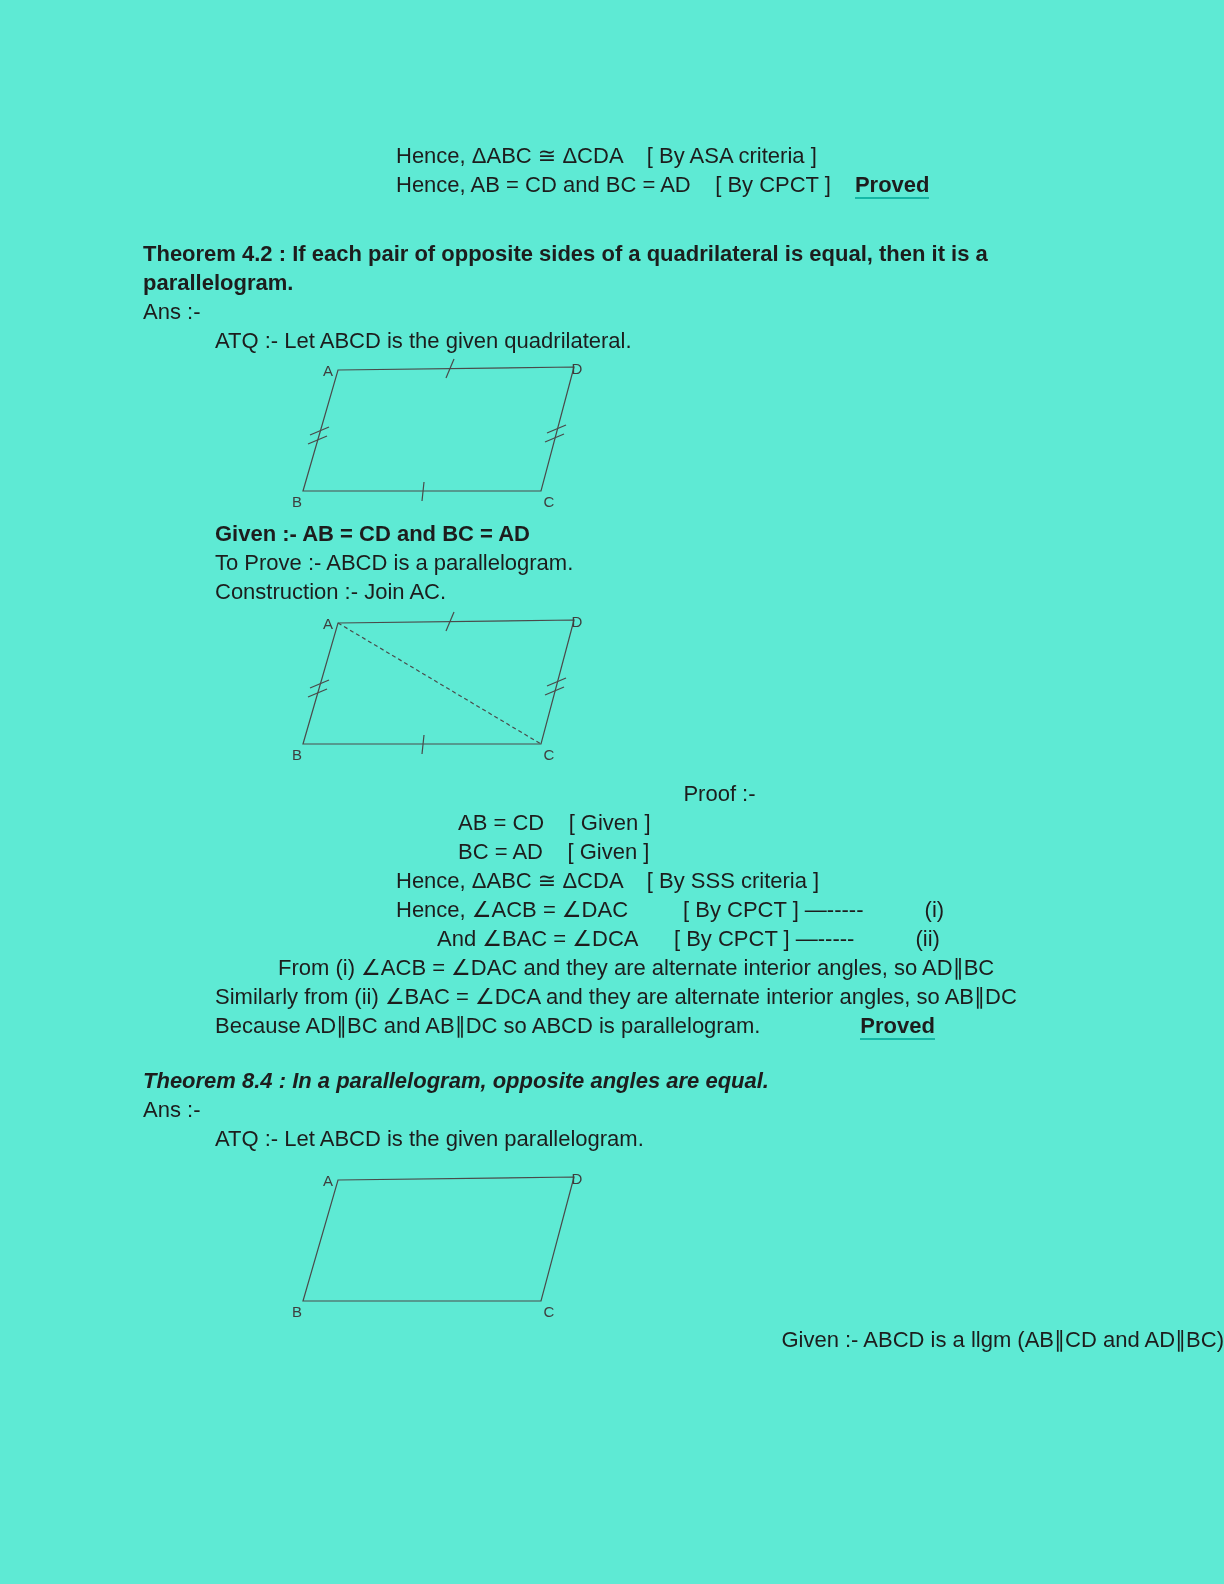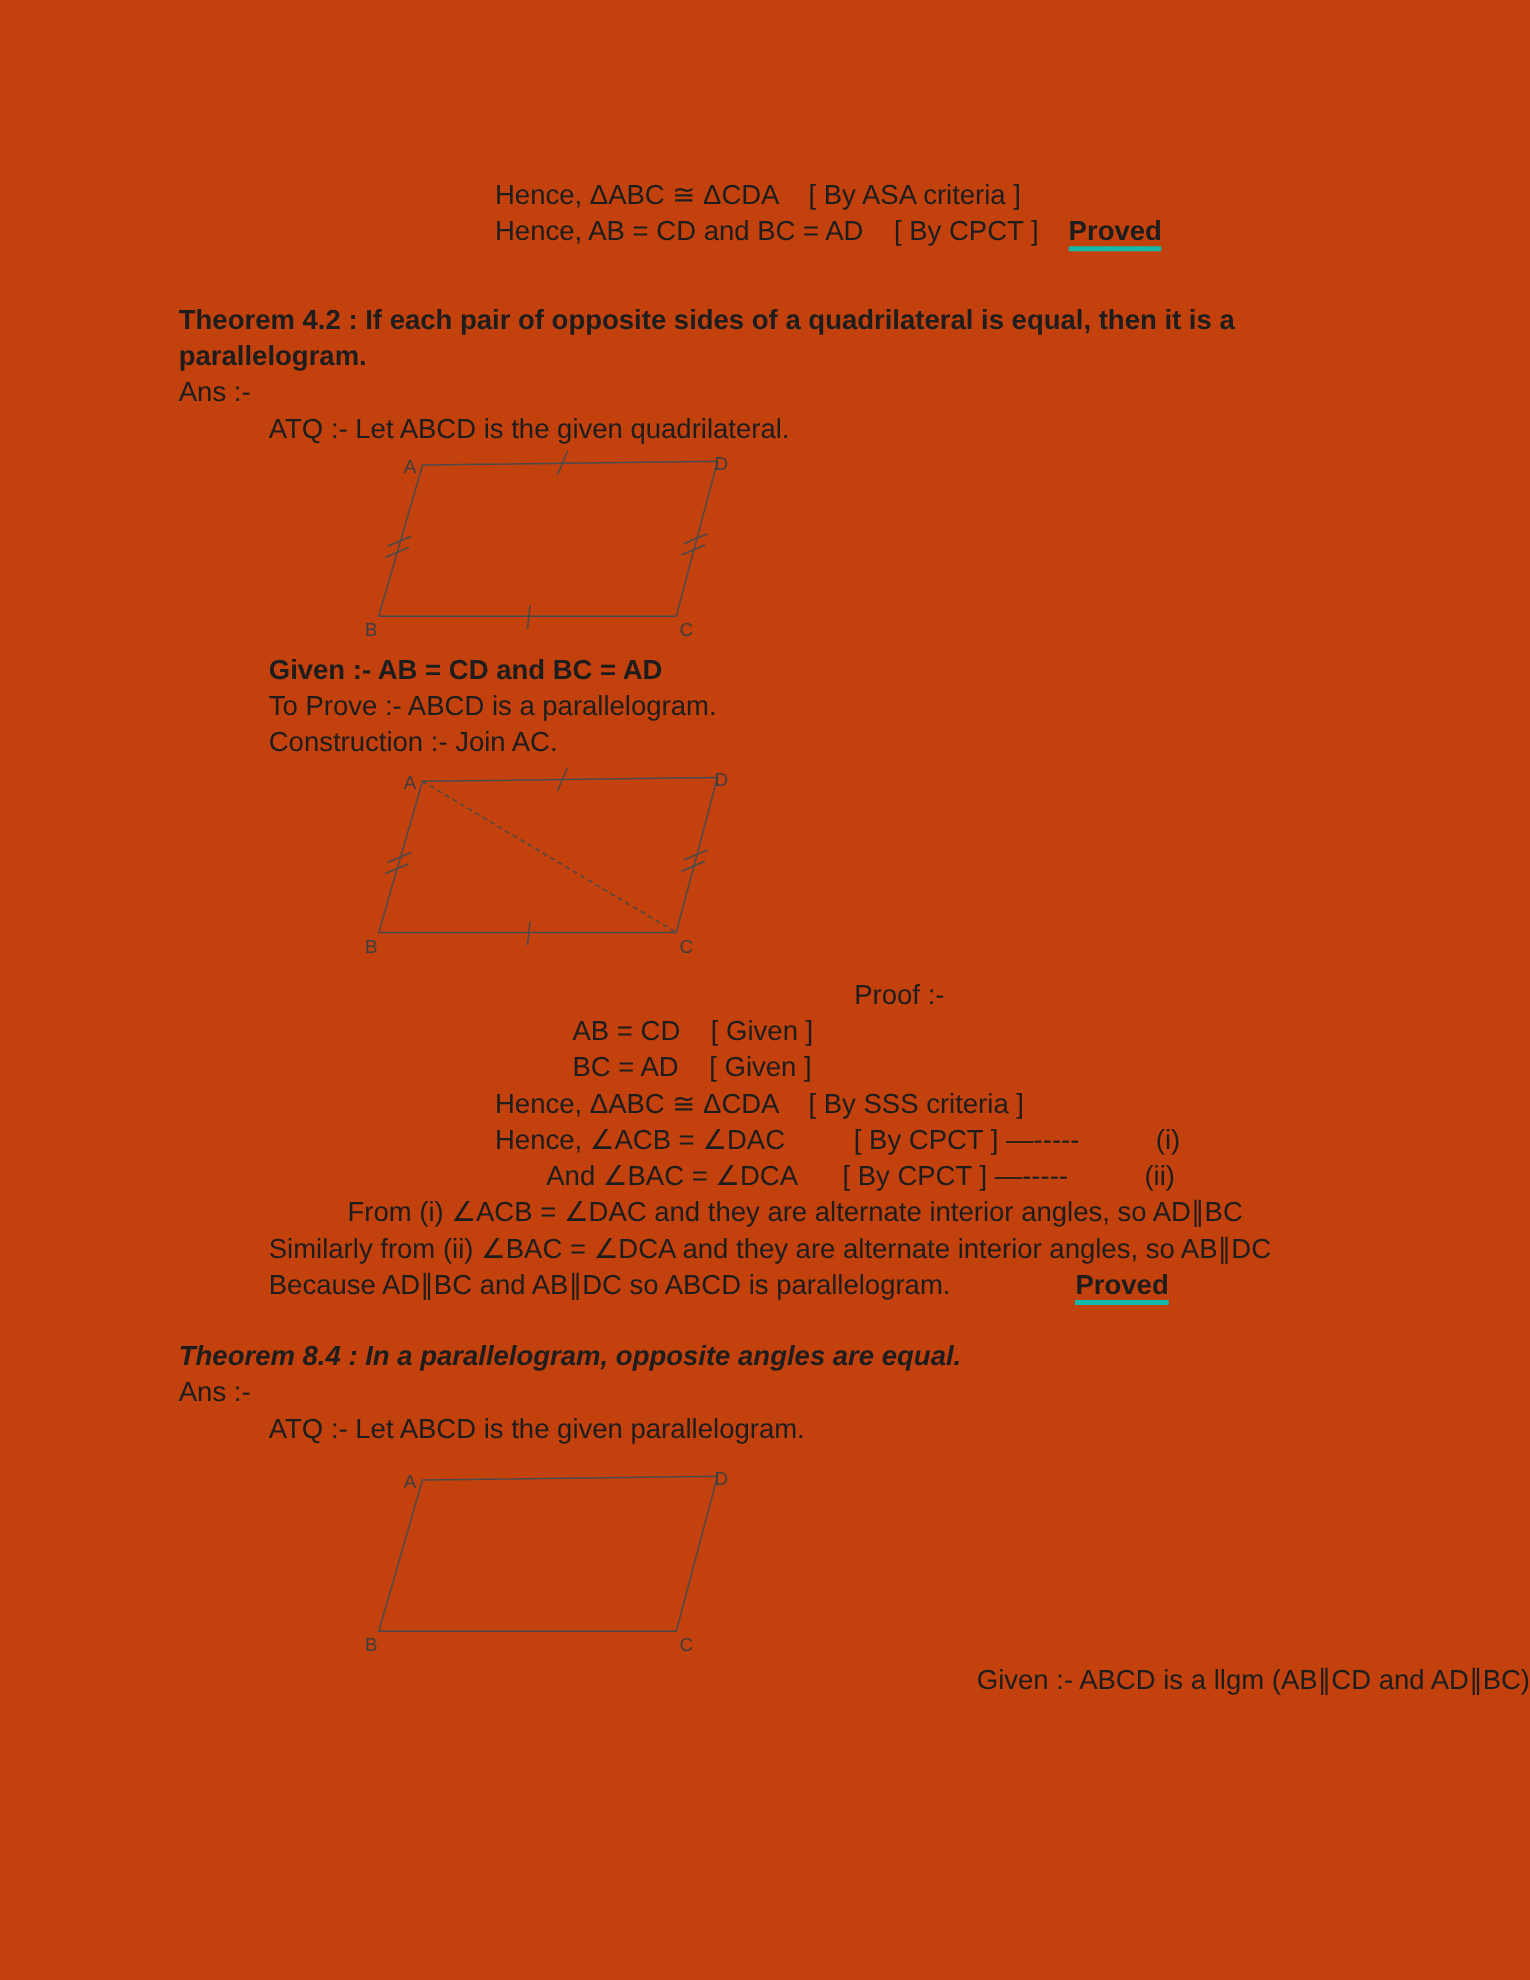--- a/index.html
+++ b/index.html
@@ -1,20 +1,20 @@
 <!DOCTYPE html>
 <html><head>
 <meta charset="utf-8">
 <style>
   html,body{margin:0;padding:0;background:#ffffff;}
   .page{
     position:relative;
     width:1224px;
     height:1584px;
-    background:#c2410c;
+    background:#5eead4;
     box-sizing:border-box;
     padding-top:141px;
     overflow:hidden;
     font-family:"Liberation Sans","DejaVu Sans",sans-serif;
     font-size:22px;
     line-height:29px;
     color:#1d1d1d;
   }
   .line{white-space:pre;}
   .bold{font-weight:bold;}
@@ -25,21 +25,21 @@
   .ml428{margin-left:428px;}
   .ml437{margin-left:437px;}
   .ml458{margin-left:458px;}
   .mt40{margin-top:40px;}
   .mt26{margin-top:26px;font-style:italic;}
   .mt13{margin-top:13px;text-align:center;}
   .mt10{margin-top:6px;font-weight:bold;}
   .mt2{margin-top:2px;text-align:right;}
   .proved{
     font-weight:bold;
-    border-bottom:4px solid #14b8a6;
+    border-bottom:2px solid #14b8a6;
     display:inline-block;
     line-height:25px;
   }
   .gap-sm{margin-left:24px;}
   .gap-lg{margin-left:100px;}
   .diagram{
     margin-left:288px;
     width:310px;
     height:158px;
   }

